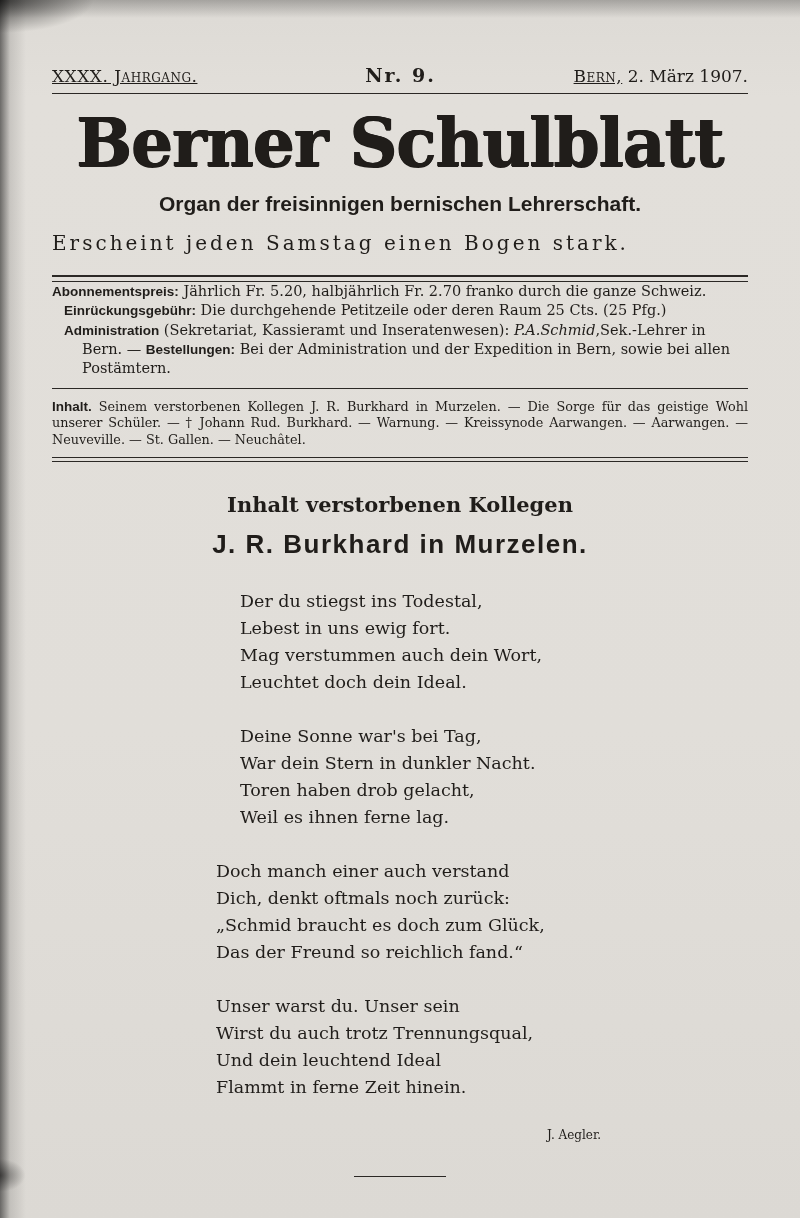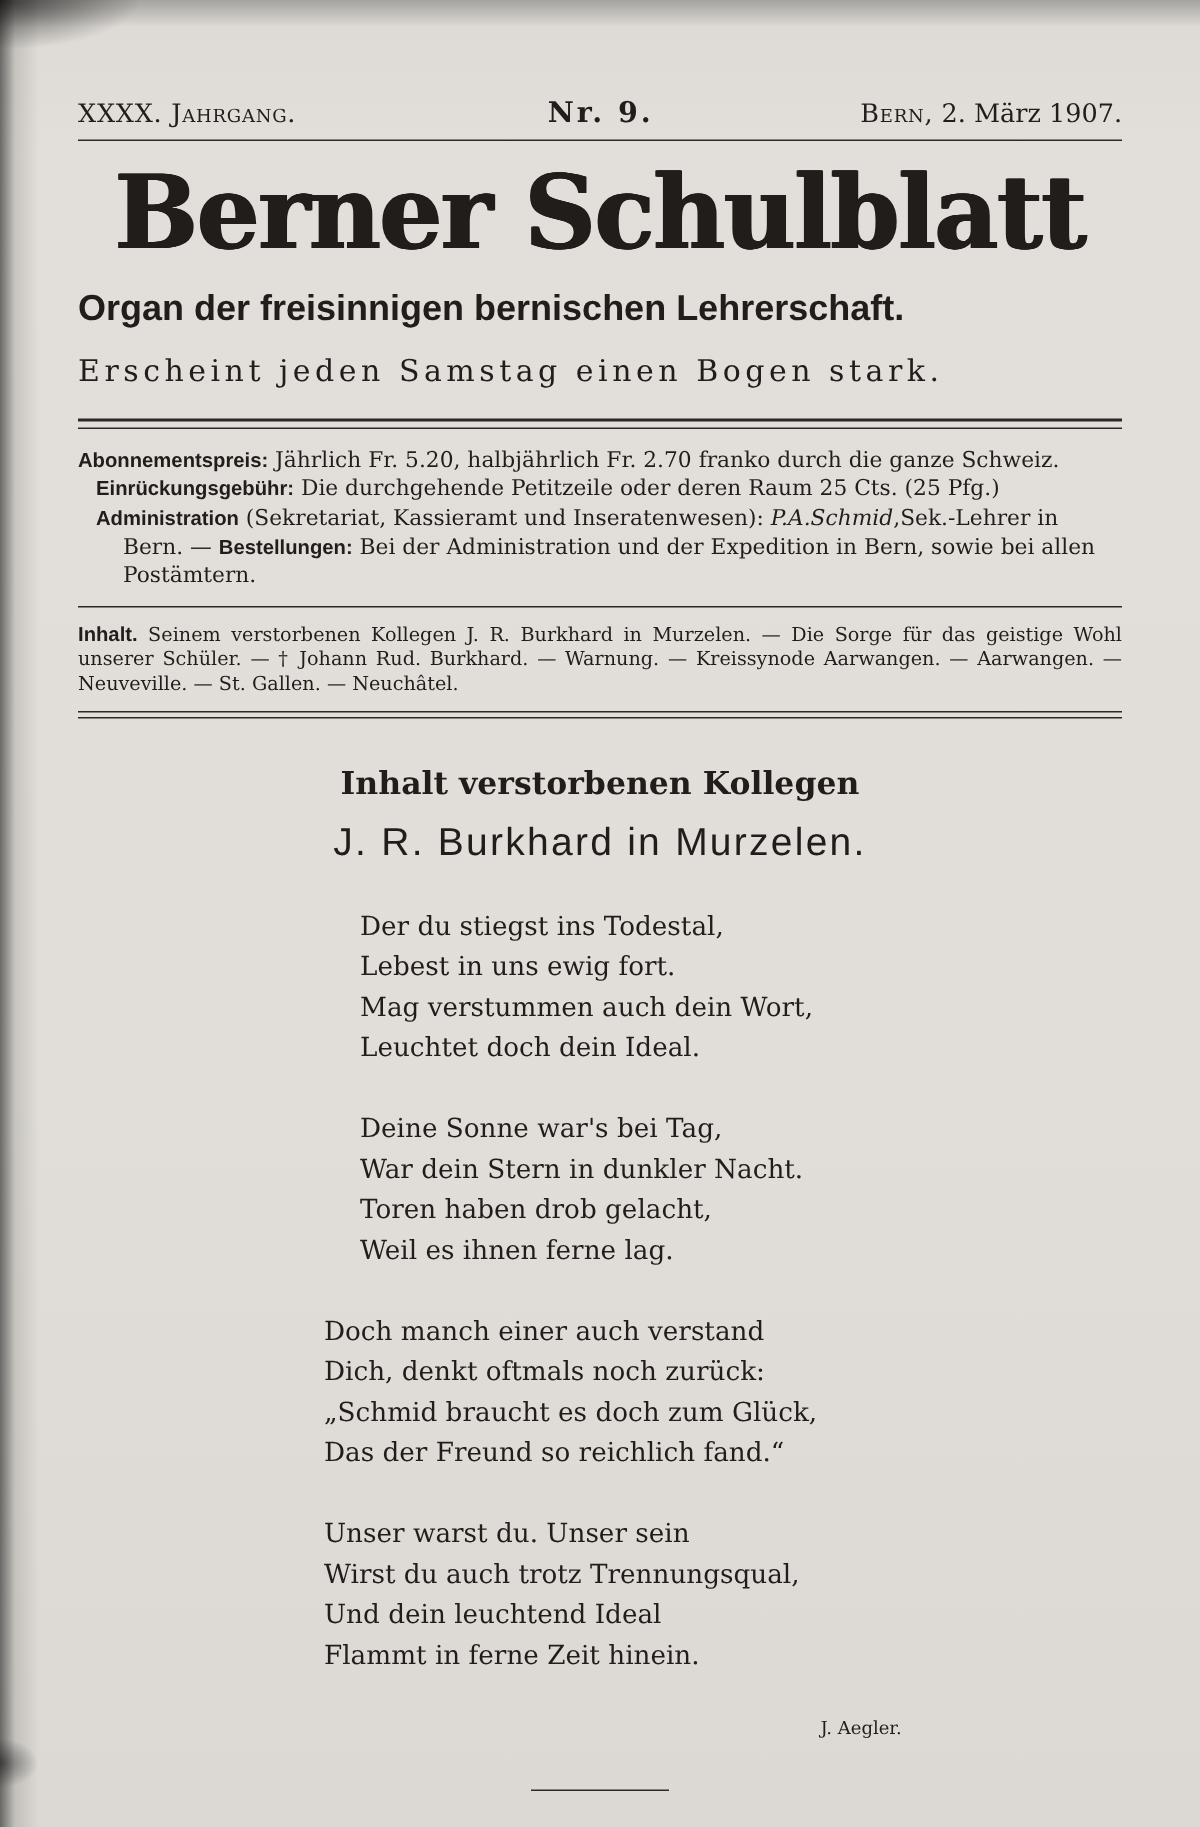--- a/index.html
+++ b/index.html
@@ -18,69 +18,69 @@
       linear-gradient(180deg, #dddad5 0%, #e2dfda 8%, #e1ded9 60%, #dcd9d4 100%);
   }
   .inner { padding:0 52px; }
 
   
   .issue-row {
     display:flex; justify-content:space-between; align-items:baseline;
     padding-top:64px;
     font-size:17px;
   }
-  .volume, .dateline-place { font-variant:small-caps; letter-spacing:0.5px; }
+  .volume, .dateline-place { font-variant:small-caps; letter-spacing:0.5px;text-decoration:underline; }
   .issue-no { font-family:"DejaVu Serif", serif; font-weight:bold; font-size:19px; letter-spacing:2px; margin-left:30px; }
   .dateline { white-space:nowrap; }
   .rule { border-top:1.6px solid #2b2825; margin-top:7px; }
   .title {
     margin:10px 0 0 0;
     text-align:center;
     font-family:"DejaVu Serif", serif;
     font-weight:bold;
     font-size:68px;
     letter-spacing:-1px;
     line-height:1.12;
     transform:scaleX(0.97);
     transform-origin:center;
     text-shadow:0.7px 0 0 currentColor, -0.7px 0 0 currentColor, 0 0.5px 0 currentColor;
   }
   .subtitle {
-    margin-top:12px; text-align:left;
+    margin-top:12px; text-align:center;
     font-family:"Liberation Sans", sans-serif;
-    font-weight:700; font-size:24px;
+    font-weight:700; font-size:21px;
   }
   .frequency {
     margin-top:15px; text-align:left;
     font-size:20px; letter-spacing:3px;
   }
   .double-rule { margin-top:20px; height:4px; border-top:2.5px solid #2b2825; border-bottom:1px solid #2b2825; }
   .double-thin { margin-top:8px; height:3px; border-top:1px solid #2b2825; border-bottom:1px solid #2b2825; }
   .thin-rule { border-top:1px solid #2b2825; margin-top:9px; }
 
   
-  .imprint { margin-top:12px; font-size:14.5px; line-height:1.33; }
+  .imprint { font-size:14.5px; line-height:1.33; }
   .imprint p { margin:0; padding-left:30px; text-indent:-18px; text-align:left; }
   .imprint p.first { padding-left:16px; text-indent:-16px; }
   .lbl { font-family:"Liberation Sans", sans-serif; font-weight:700; font-size:13.5px; }
 
   
   .inhalt { margin-top:9px; font-size:12.8px; line-height:1.32; text-align:justify; }
   .inhalt p { margin:0; }
 
   
   .art-h1 {
     margin:30px 0 0 0; text-align:center;
     font-family:"DejaVu Serif", serif;
     font-weight:bold; font-size:21px;
   }
   .art-h2 {
     margin:12px 0 0 0; text-align:center;
     font-family:"Liberation Sans", sans-serif;
-    font-weight:400; font-size:26px; letter-spacing:1.5px;
+    font-weight:700; font-size:26px; letter-spacing:1.5px;
   }
   .poem { margin:28px 0 0 188px; font-size:17.5px; line-height:27px; }
   .stanza { margin:0 0 27px 0; }
   .stanza p { margin:0; }
   .stanza.shifted { margin-left:-24px; }
   .signature { margin:2px 0 13px 495px; font-size:12px; }
   .end-rule { width:92px; border-top:1px solid #2b2825; margin:34px auto 0 auto; }
 </style>
 </head>
 <body>

